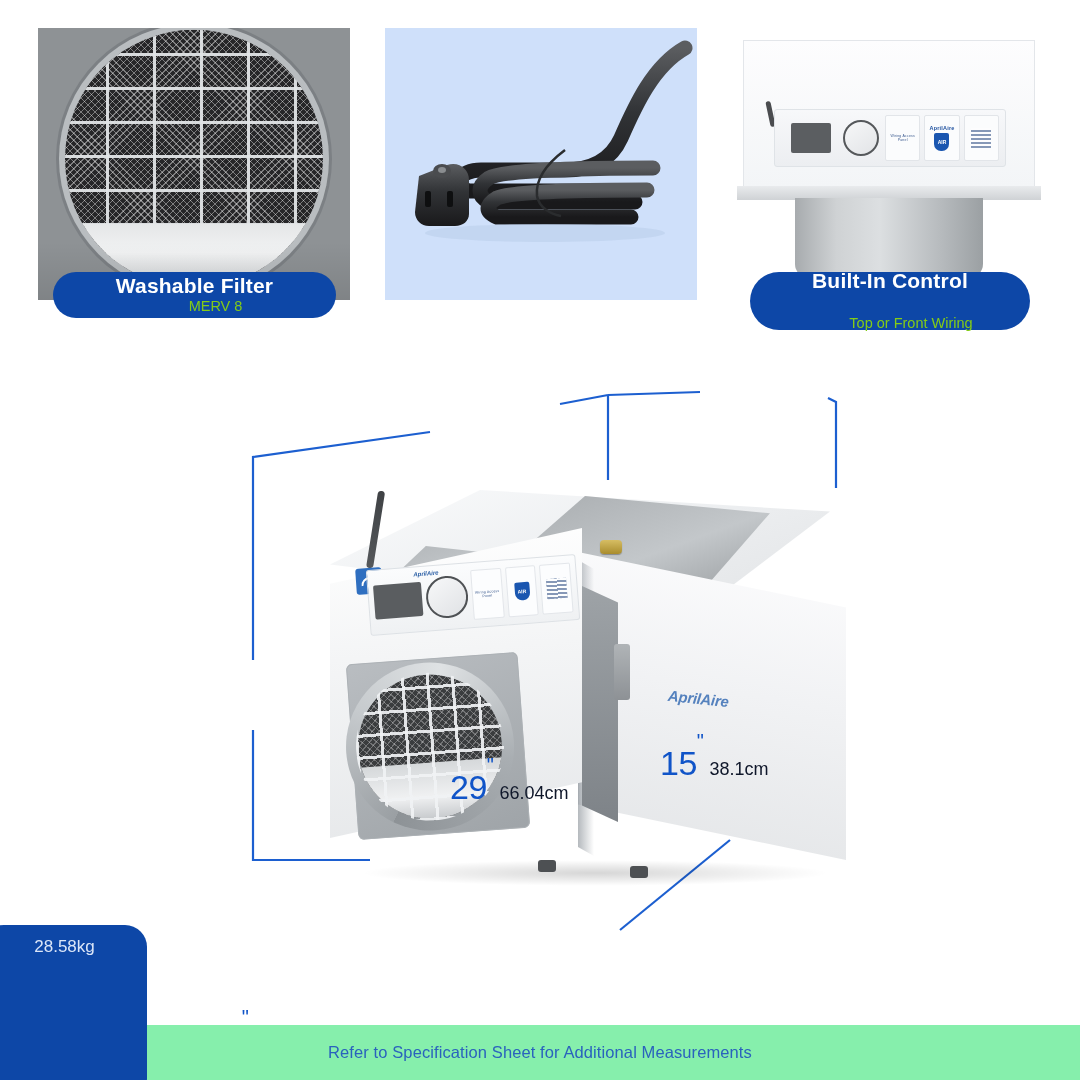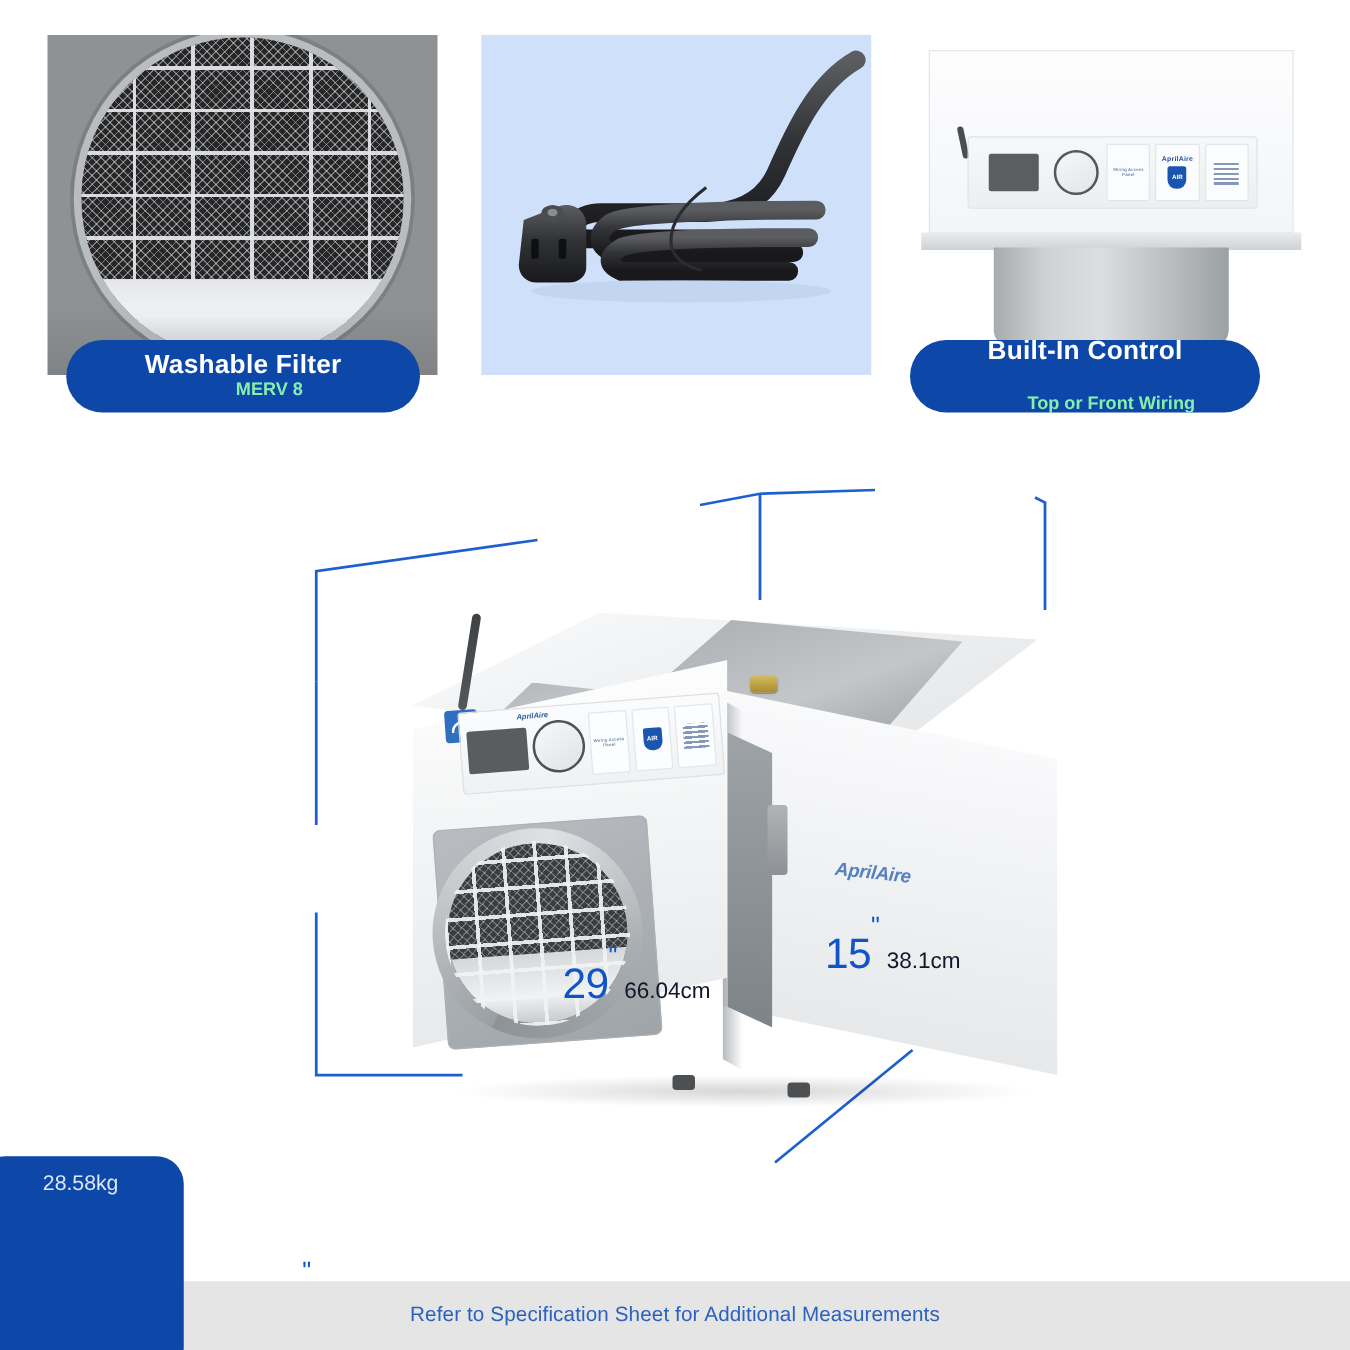--- a/index.html
+++ b/index.html
@@ -85,25 +85,25 @@
     border-radius:0 0 14px 14px;
   }
   .panel-3-sky{ position:absolute; left:0; right:0; top:160px; bottom:0; background:#dce9fb; z-index:-1; }
 
   
   .badge{
     position:absolute; background:#0d47a7; border-radius:30px;
     display:flex; flex-direction:column; align-items:center; justify-content:center;
     color:#fff; text-align:center;
   }
-  .badge-1{ left:53px;  top:272px; width:283px; height:58px; }
+  .badge-1{ left:53px;  top:272px; width:283px; height:46px; }
   .badge-2{ left:402px; top:272px; width:280px; height:58px; }
-  .badge-3{ left:728px; top:272px; width:280px; height:58px;gap:22px; }
+  .badge-3{ left:750px; top:272px; width:280px; height:58px;gap:22px; }
   .badge-title{ font-size:21px; font-weight:bold; letter-spacing:.2px; line-height:1.05; }
-  .badge-sub{ font-size:14.5px; font-weight:700; color:#86efac; margin-top:2px; line-height:1.05;margin-left:42px; }
+  .badge-sub{ font-size:14.5px; font-weight:400; color:#84cc16; margin-top:2px; line-height:1.05;margin-left:42px; }
 
   
   .hero { position:absolute; left:0; top:340px; width:1080px; height:700px; }
 
   
   .dim-svg{ position:absolute; left:0; top:0; width:1080px; height:700px; }
 
   .dim-label{ position:absolute; white-space:nowrap; color:#1054c8; }
   .dim-in{ font-size:34px; font-weight:400; letter-spacing:-.5px; }
   .dim-in sup{ font-size:20px; top:-.75em; position:relative; }
@@ -247,21 +247,21 @@
   }
   .kb-unit{
     position:absolute; left:0; right:0; top:87px; text-align:center;
     font-size:17px; color:#e7eefb; line-height:1;
   }
   .kb-kg{ font-size:17px; color:#dbe6f8; margin-top:2px; }
 
   
   .footer{
     position:absolute; left:0; top:1025px; width:1080px; height:55px;
-    background:#e5e5e5; display:flex; align-items:center; justify-content:center;
+    background:#86efac; display:flex; align-items:center; justify-content:center;
   }
   .footer-text{ font-size:16.5px; color:#2a62bd; letter-spacing:.1px; }
 </style>
 </head>
 <body>
 
 <div class="page">
 
   <div class="panels">
 

